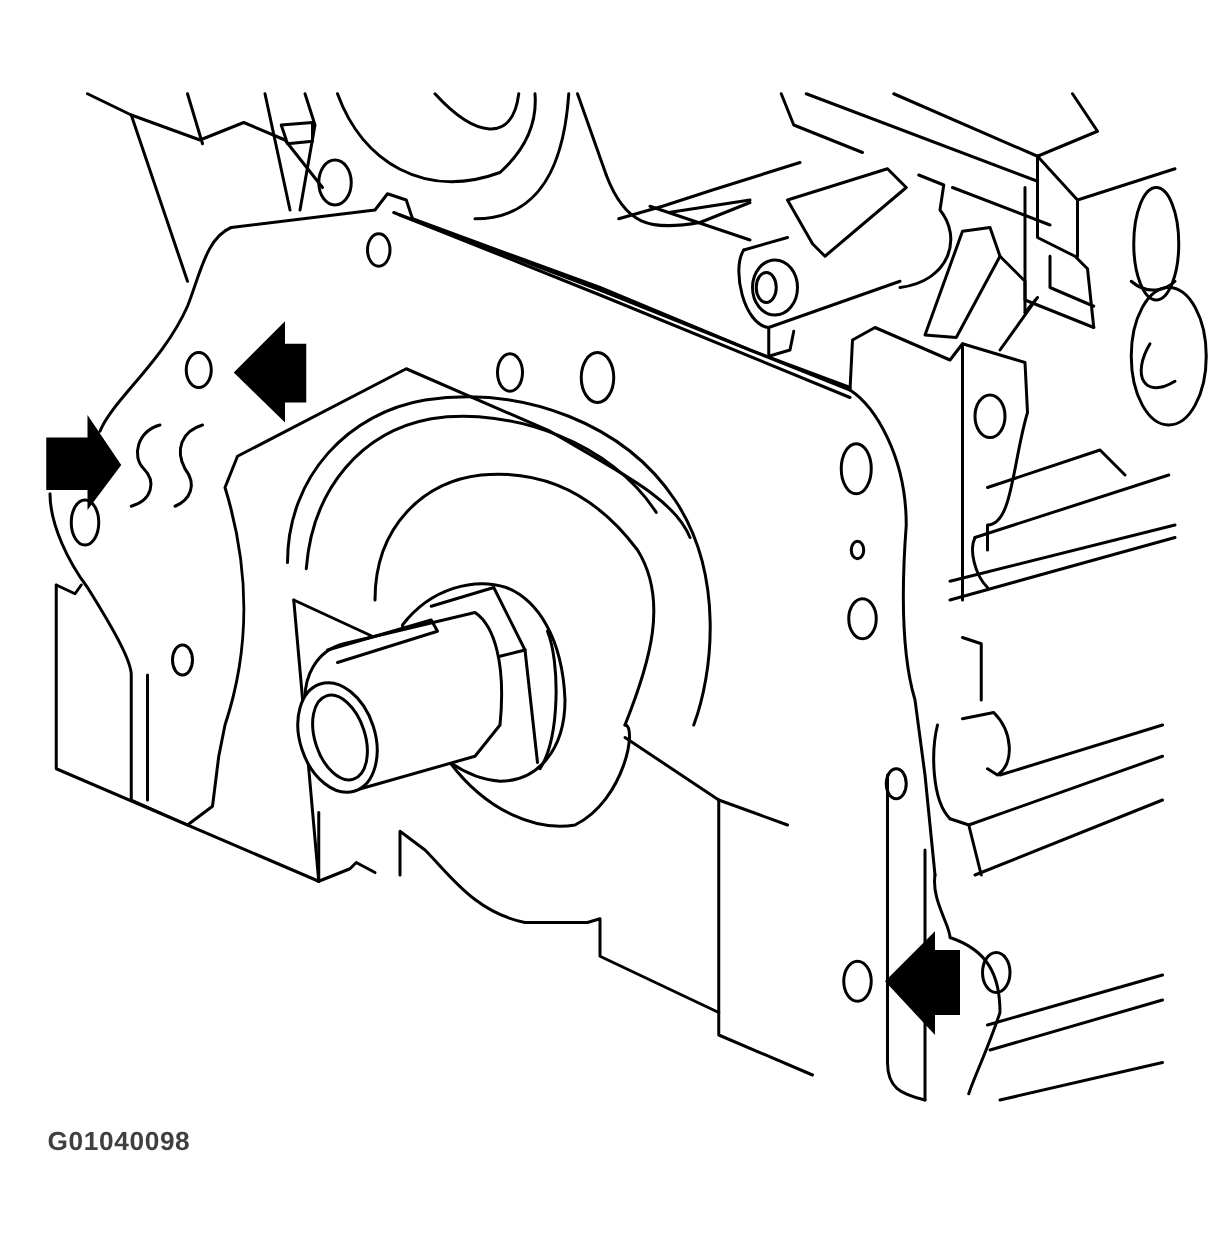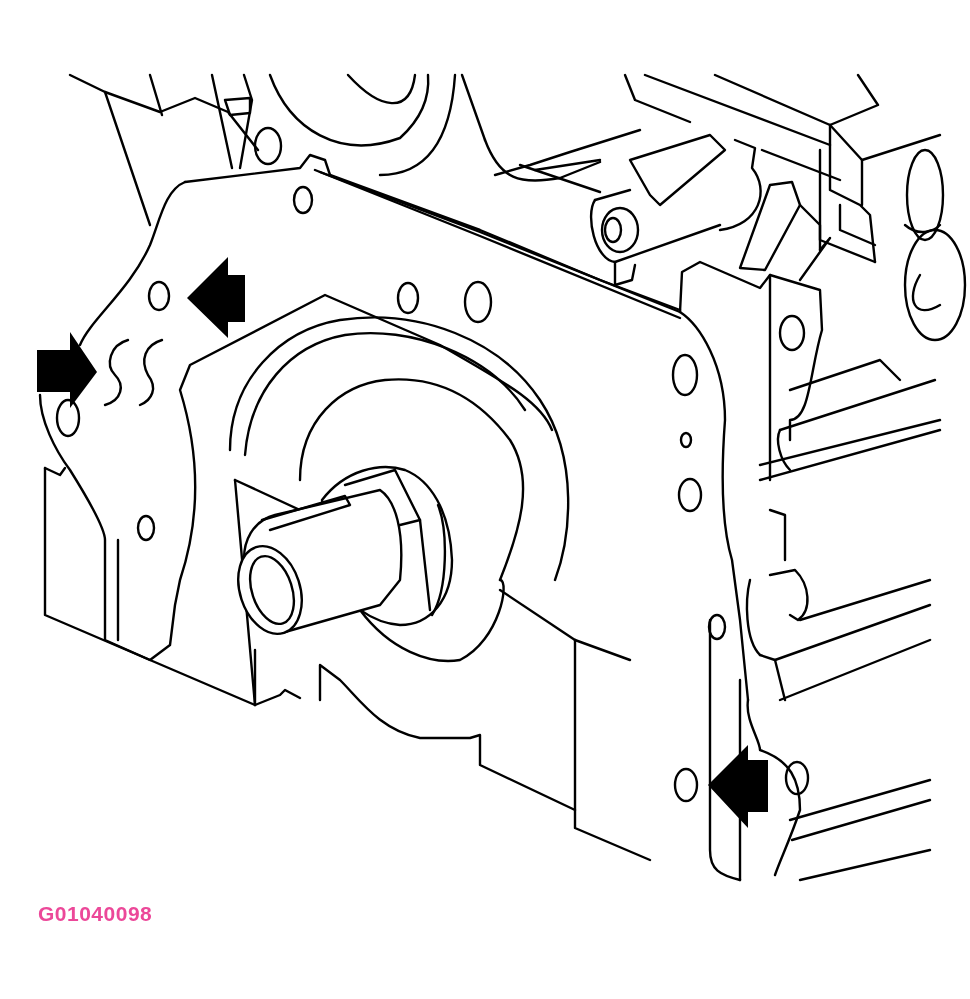--- a/index.html
+++ b/index.html
@@ -1,21 +1,21 @@
 <!DOCTYPE html>
 <html><head>
 <meta charset="utf-8">
 <style>
   html, body { margin:0; padding:0; background:#ffffff; }
   body { width:970px; height:999px; position:relative; overflow:hidden; font-family:"Liberation Sans", sans-serif; }
   #figure { position:absolute; left:0; top:0; width:970px; height:999px; }
   .ln { fill:none; stroke:#000; stroke-width:2.4; stroke-linejoin:round; stroke-linecap:round; }
   .fillw { fill:#fff; stroke:#000; stroke-width:2.4; stroke-linejoin:round; }
   .arrow { fill:#000; stroke:none; }
-  #fig-label { position:absolute; left:38px; top:902px; font-size:21px; font-weight:bold; color:#ec4899; letter-spacing:0.5px; }
+  #fig-label { position:absolute; left:38px; top:902px; font-size:21px; font-weight:bold; color:#404040; letter-spacing:0.5px; }
 </style>
 </head>
 <body>
 
 <svg id="figure" viewBox="0 0 970 999" xmlns="http://www.w3.org/2000/svg">
 
   <g>
     <path class="ln" d="M70 75 L105 92 L160 112 L195 98 L228 112 L258 150"></path>
     <path class="ln" d="M105 92 L150 225"></path>
     <path class="ln" d="M150 75 L162 115"></path>

